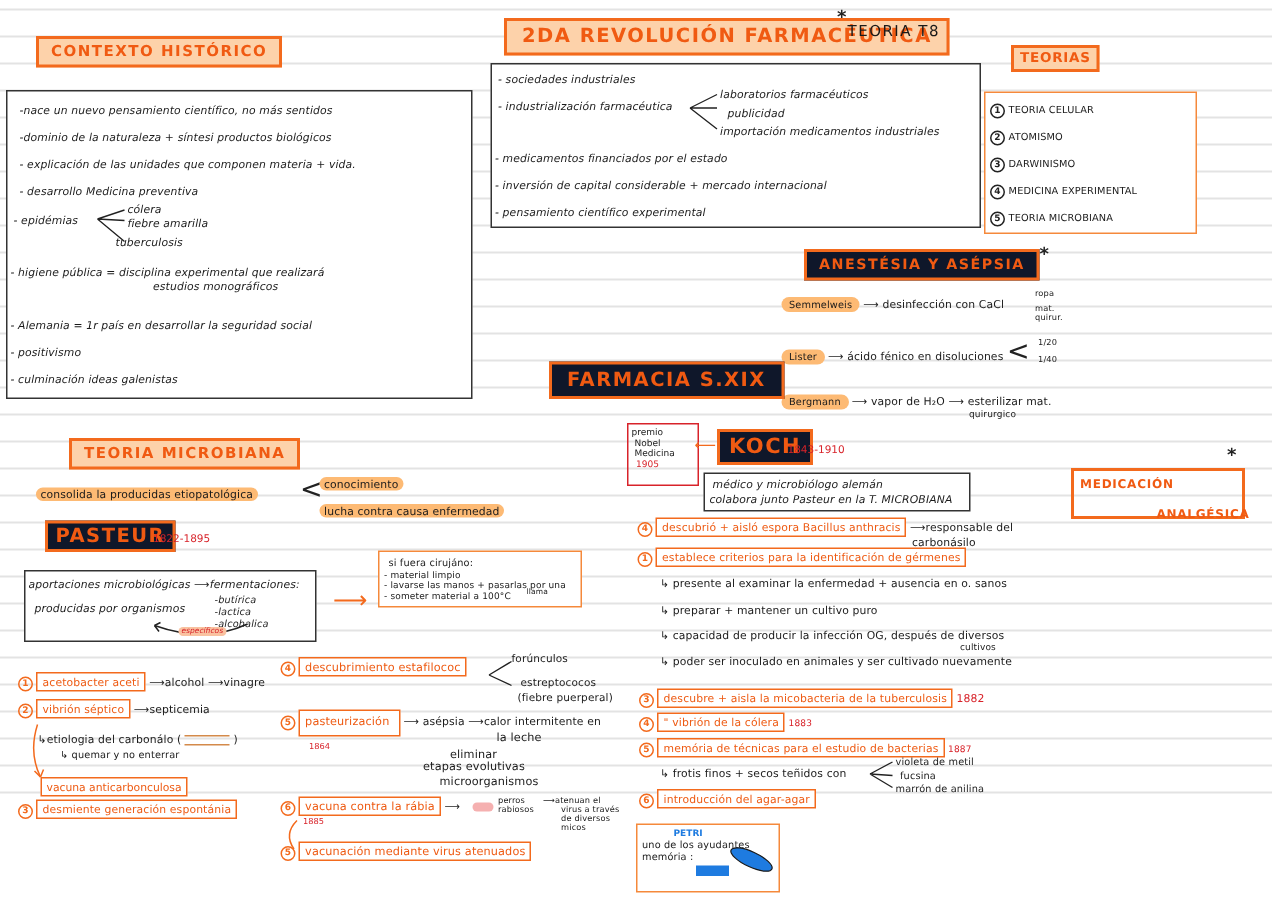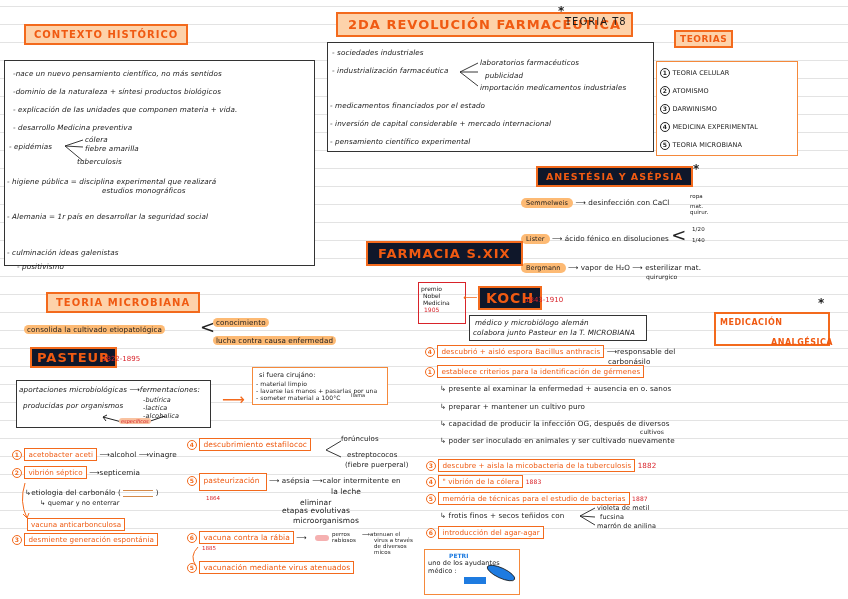--- a/index.html
+++ b/index.html
@@ -48,21 +48,21 @@
   <div class="abs t" style="left:4px;top:81px;">- epidémias</div>
   <svg class="abs" style="left:58px;top:76px;" width="22" height="28">
     <path d="M2 9 L20 3 M2 9 L20 10 M2 9 L20 24" stroke="#222" stroke-width="0.9" fill="none"></path>
   </svg>
   <div class="abs t" style="left:80px;top:74px;">cólera</div>
   <div class="abs t" style="left:80px;top:83px;">fiebre amarilla</div>
   <div class="abs t" style="left:72px;top:96px;">tuberculosis</div>
   <div class="abs t" style="left:2px;top:116px;">- higiene pública = disciplina experimental que realizará</div>
   <div class="abs t" style="left:97px;top:125px;">estudios monográficos</div>
   <div class="abs t" style="left:2px;top:151px;">- Alemania = 1r país en desarrollar la seguridad social</div>
-  <div class="abs t" style="left:12px;top:169px;margin-top:32px;">- positivismo</div>
+  <div class="abs t" style="left:2px;top:169px;">- positivismo</div>
   <div class="abs t" style="left:2px;top:187px;">- culminación ideas galenistas</div>
 </div>
 
 <div class="abs box" style="left:327px;top:42px;width:325px;height:108px;">
   <div class="abs t" style="left:4px;top:5px;">- sociedades industriales</div>
   <div class="abs t" style="left:4px;top:23px;">- industrialización farmacéutica</div>
   <svg class="abs" style="left:130px;top:17px;" width="22" height="28">
     <path d="M2 12 L20 3 M2 12 L20 12 M2 12 L20 26" stroke="#222" stroke-width="0.9" fill="none"></path>
   </svg>
   <div class="abs t" style="left:152px;top:15px;">laboratorios farmacéuticos</div>
@@ -174,21 +174,21 @@
 </div>
 
 <div class="abs star" style="left:818px;top:296px;">*</div>
 <div class="abs" style="left:714px;top:312px;width:112px;height:30px;border:2px solid #f36a1d;color:#f05a12;font-size:8px;font-weight:bold;letter-spacing:0.5px;">
   <div class="abs" style="left:4px;top:4px;">MEDICACIÓN</div>
   <div class="abs" style="left:40px;top:24px;margin-left:15px;">ANALGÉSICA</div>
 </div>
 
 <div class="abs ttl" style="left:46px;top:292px;font-size:10px;">TEORIA MICROBIANA</div>
 <div class="abs t" style="left:24px;top:325px;">
-  <span class="hl" style="padding:0 3px;">consolida la cultivado etiopatológica</span>
+  <span class="hl" style="padding:0 3px;">consolida la producidas etiopatológica</span>
 </div>
 <div class="abs brace" style="left:200px;top:318px;">&lt;</div>
 <div class="abs t" style="left:213px;top:318px;"><span class="hl" style="padding:0 3px;">conocimiento</span></div>
 <div class="abs t" style="left:213px;top:336px;"><span class="hl" style="padding:0 3px;">lucha contra causa enfermedad</span></div>
 
 <div class="abs ttl white big" style="left:30px;top:347px;font-size:13px;padding:1px 5px;">PASTEUR</div>
 <div class="abs red" style="left:102px;top:355px;font-size:7px;">1822-1895</div>
 
 <div class="abs box" style="left:16px;top:380px;width:193px;height:46px;">
   <div class="abs t" style="left:2px;top:4px;"><span>aportaciones microbiológicas</span> <span class="arrow">⟶</span><span>fermentaciones:</span></div>
@@ -287,18 +287,18 @@
   <path d="M10 1 Q1 10 8 20" stroke="#f36a1d" stroke-width="1" fill="none"></path>
 </svg>
 <div class="abs t" style="left:187px;top:563px;">
   <span class="num">5</span>
   <span class="olabel" style="font-size:7.5px;">vacunación mediante virus atenuados</span>
 </div>
 
 <div class="abs obox" style="left:424px;top:549px;width:94px;height:44px;">
   <div class="abs blue" style="left:24px;top:2px;font-size:6px;font-weight:bold;">PETRI</div>
   <div class="abs t" style="left:3px;top:9px;font-size:6.5px;line-height:8px;">uno de los ayudantes</div>
-  <div class="abs t" style="left:3px;top:17px;font-size:6.5px;line-height:8px;">médico :</div>
+  <div class="abs t" style="left:3px;top:17px;font-size:6.5px;line-height:8px;">memória :</div>
   <div class="abs" style="left:39px;top:27px;width:22px;height:7px;background:#1e7be0;"></div>
   <svg class="abs" style="left:60px;top:12px;" width="32" height="22">
     <ellipse cx="16" cy="11" rx="15" ry="5" transform="rotate(25 16 11)" fill="#1e7be0" stroke="#1a1a1a" stroke-width="0.8"></ellipse>
   </svg>
 </div>
 
 </body></html>

